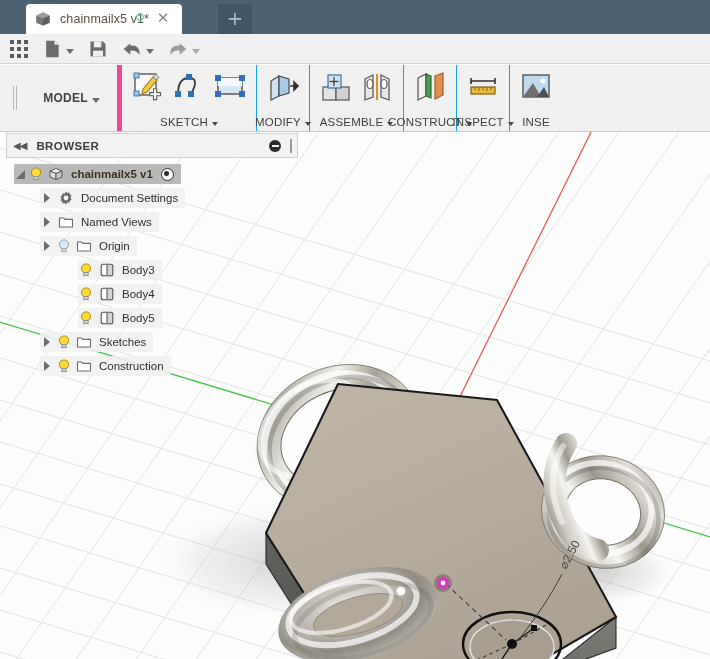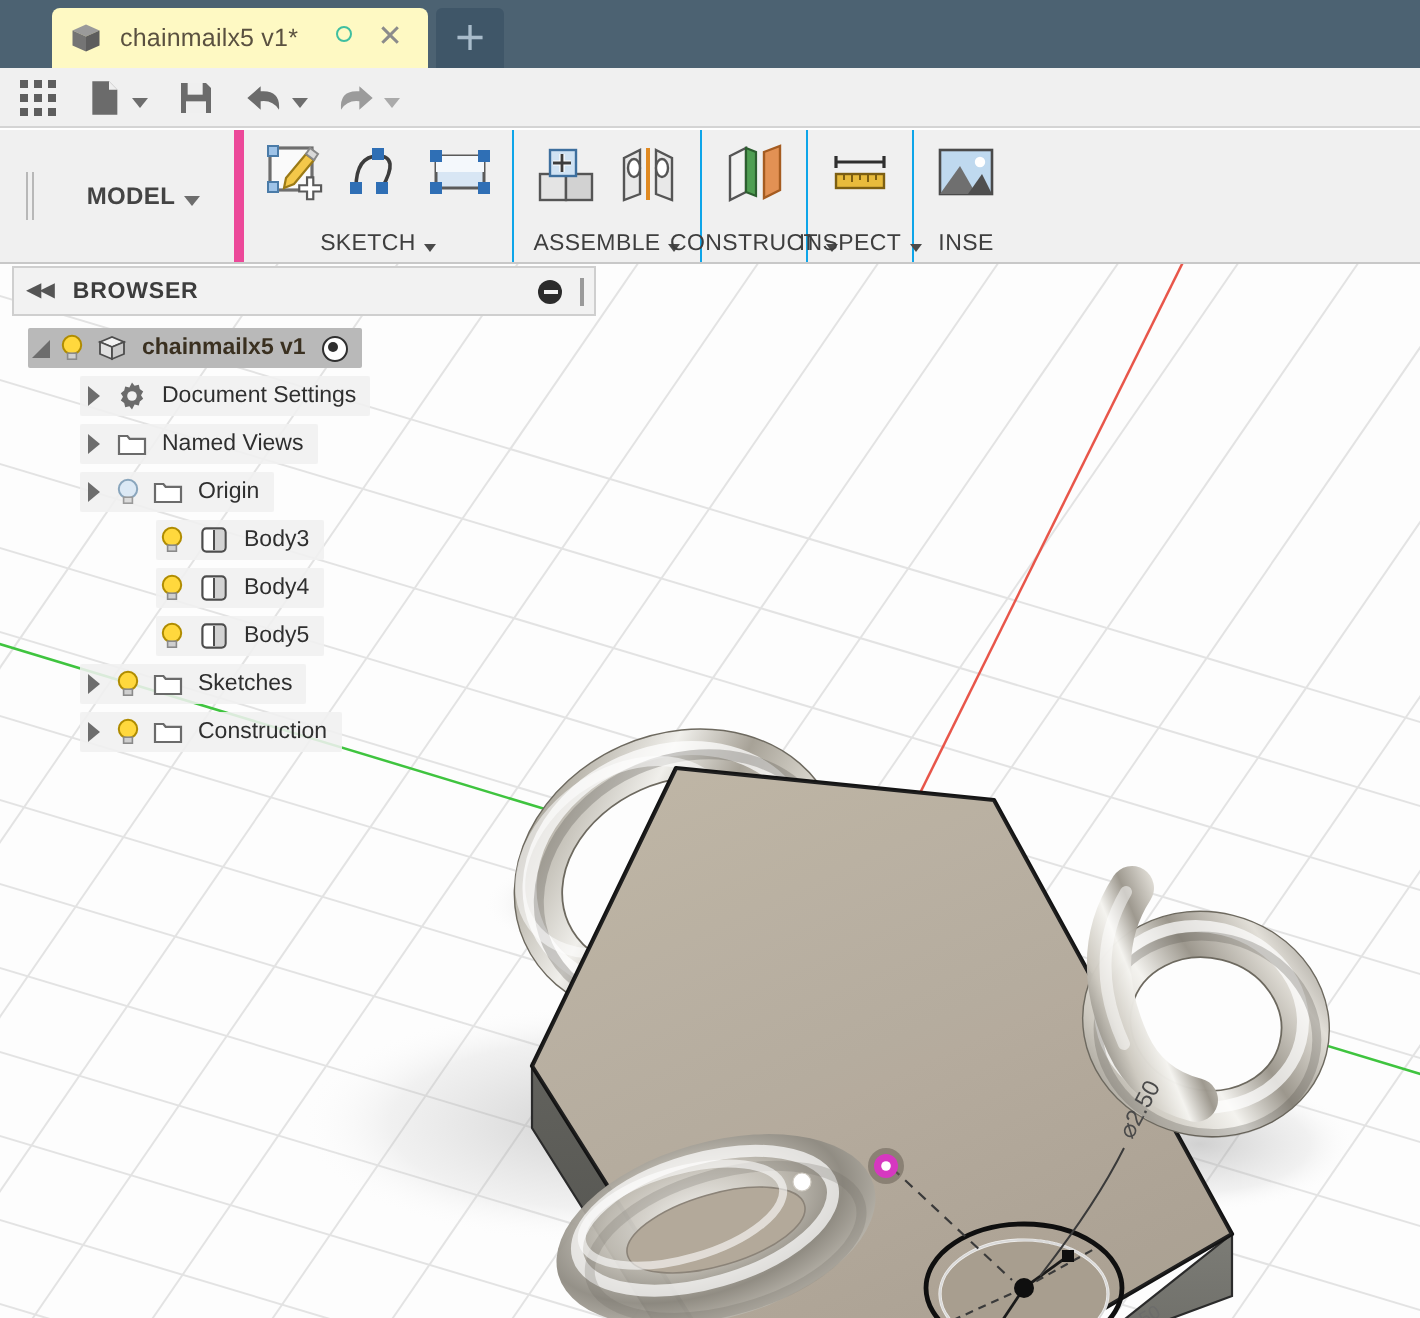--- a/index.html
+++ b/index.html
@@ -10,22 +10,22 @@
     background: #ffffff;
   }
   #app { position: relative; width: 710px; height: 659px; overflow: hidden; }
 
   
   .tabbar {
     position: absolute; left: 0; top: 0; width: 710px; height: 34px;
     background: #4c6272;
   }
   .tab {
-    position: absolute; left: 26px; top: 4px; width: 188px; height: 30px;
-    background: #fef9c3;
+    position: absolute; left: 26px; top: 4px; width: 156px; height: 30px;
+    background: #ffffff;
     border-radius: 4px 4px 0 0;
     display: flex; align-items: center;
   }
   .tab-cube { width: 18px; height: 18px; margin-left: 8px; flex: 0 0 auto; }
   .tab-label {
     margin-left: 8px; font-size: 12.5px; color: #5a5140; letter-spacing: .1px;
     white-space: nowrap;
   }
   .tab-dot {
     position: absolute; right: 38px; top: 9px;
@@ -279,20 +279,33 @@
           <rect x="26" y="21" width="6" height="6" fill="#2f6fb5"></rect>
         </svg>
       </div>
       <div class="panel-label">
         <span>SKETCH</span>
         <span class="caret"></span>
       </div>
     </div>
 
 
+    <div class="panel">
+      <div class="panel-icons">
+        <svg class="bigico" viewBox="0 0 34 34">
+          <polygon points="5,11 13,6 13,26 5,30" fill="#cfe2f3" stroke="#4a4a4a" stroke-width="1.2"></polygon>
+          <polygon points="13,6 23,9 23,23 13,26" fill="#a9c9e4" stroke="#4a4a4a" stroke-width="1.2"></polygon>
+          <path d="M24 16 h6 M28 12 l4 4 l-4 4 z" stroke="#2f2f2f" stroke-width="1.6" fill="#2f2f2f"></path>
+        </svg>
+      </div>
+      <div class="panel-label">
+        <span>MODIFY</span>
+        <span class="caret"></span>
+      </div>
+    </div>
 
     <div class="panel">
       <div class="panel-icons">
         <svg class="bigico" viewBox="0 0 34 34">
           <rect x="4" y="17" width="13" height="13" fill="#e4e4e4" stroke="#555" stroke-width="1.2"></rect>
           <rect x="17" y="17" width="13" height="13" fill="#d2d2d2" stroke="#555" stroke-width="1.2"></rect>
           <rect x="9" y="5" width="13" height="13" fill="#cfe2f3" stroke="#3d6f9e" stroke-width="1.2"></rect>
           <path d="M15 7 v9 M10.5 11.5 h9" stroke="#ffffff" stroke-width="2.6"></path>
           <path d="M15 7 v9 M10.5 11.5 h9" stroke="#3d3d3d" stroke-width="1.4"></path>
         </svg>

